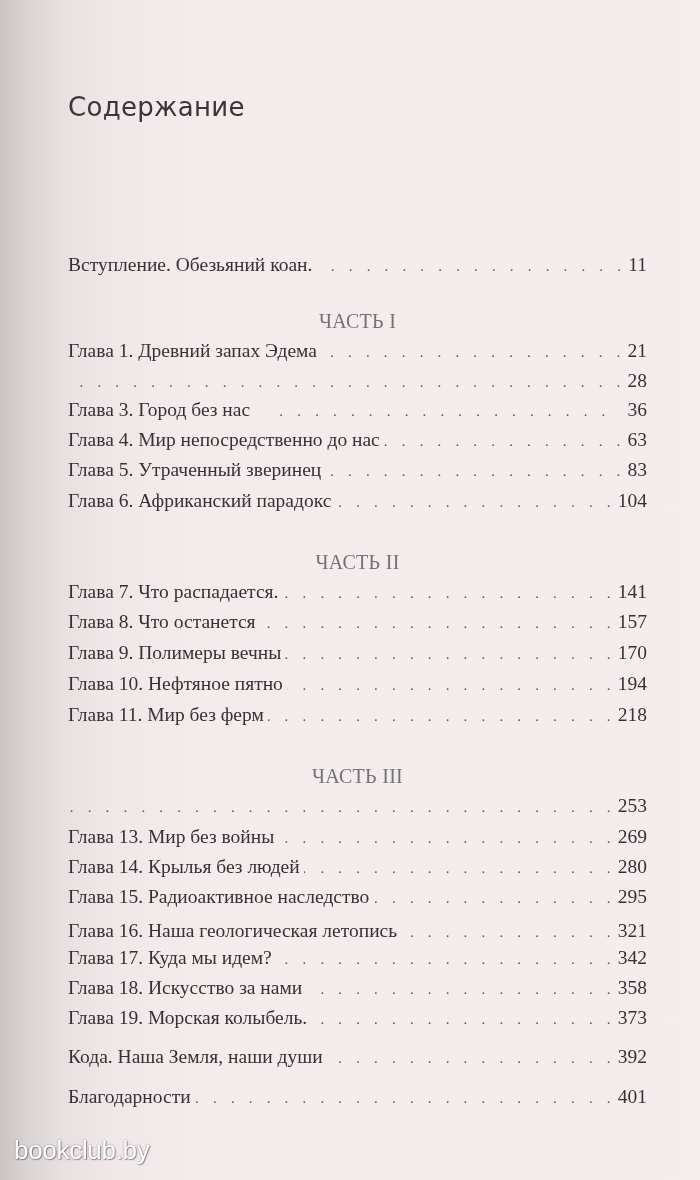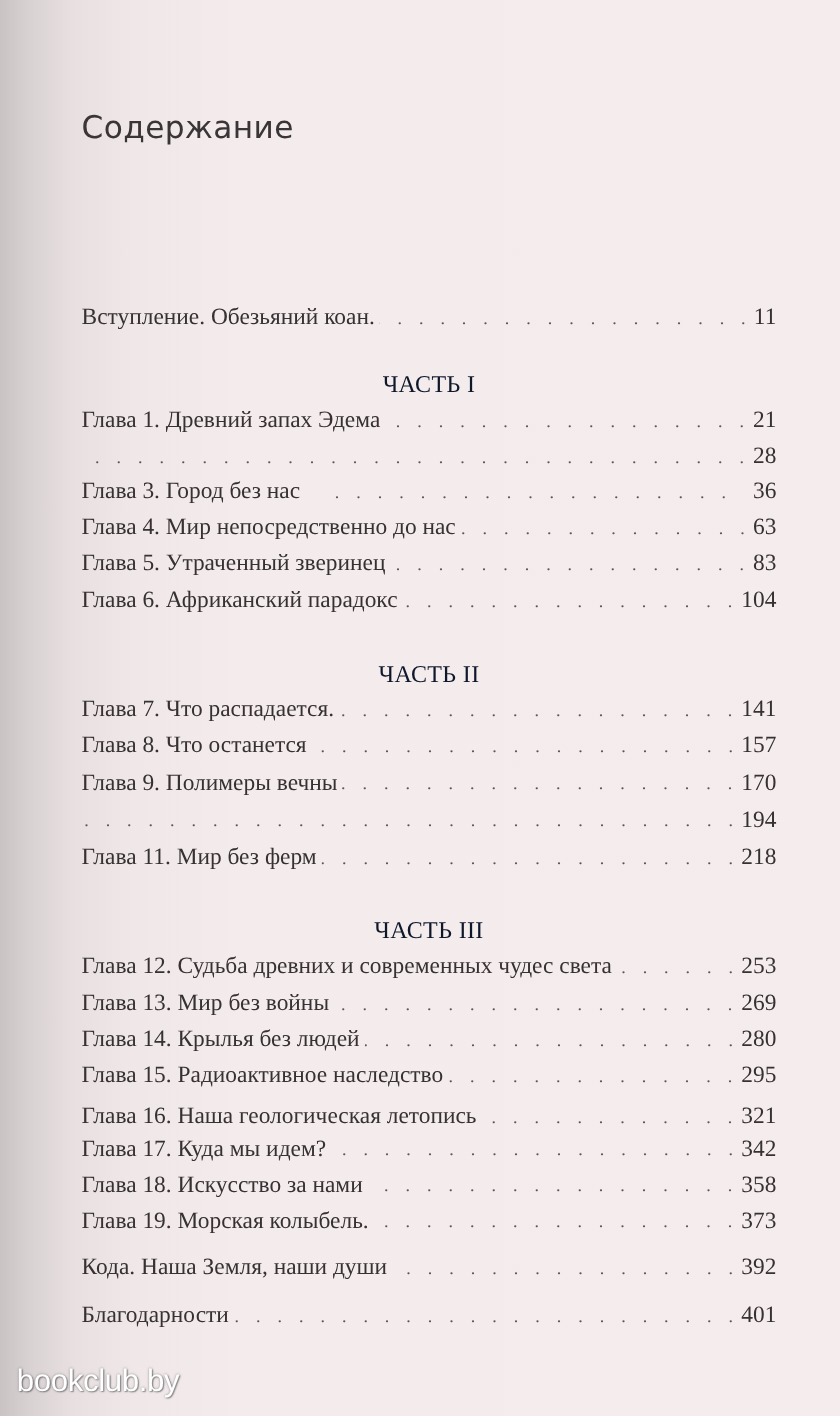--- a/index.html
+++ b/index.html
@@ -71,21 +71,21 @@
       padding-left: 2px;
       text-align: right;
     }
     .part-heading {
       position: absolute;
       left: 0;
       width: 579px;
       text-align: center;
       font-family: "Liberation Serif", serif;
       font-size: 20px;
-      color: #0f172a;
+      color: #737373;
       letter-spacing: 0.3px;
     }
     .watermark {
       position: absolute;
       left: 14px;
       top: 1135px;
       font-family: "Liberation Sans", sans-serif;
       font-size: 26px;
       color: #ffffff;
       letter-spacing: -0.3px;
@@ -148,32 +148,32 @@
       <span class="toc-title">Глава 8. Что останется</span>
       <span class="toc-dots">. . . . . . . . . . . . . . . . . . . . . . . . . . . . . . . . . . . . . . . . . . . .</span>
       <span class="toc-page">157</span>
     </div>
     <div class="toc-row" style="top:642px;">
       <span class="toc-title">Глава 9. Полимеры вечны</span>
       <span class="toc-dots">. . . . . . . . . . . . . . . . . . . . . . . . . . . . . . . . . . . . . . . . . . . .</span>
       <span class="toc-page">170</span>
     </div>
     <div class="toc-row" style="top:673px;">
+      <span class="toc-title">Глава 10. Нефтяное пятно</span>
       <span class="toc-dots">. . . . . . . . . . . . . . . . . . . . . . . . . . . . . . . . . . . . . . . . . . . .</span>
       <span class="toc-page">194</span>
     </div>
     <div class="toc-row" style="top:704px;">
       <span class="toc-title">Глава 11. Мир без ферм</span>
       <span class="toc-dots">. . . . . . . . . . . . . . . . . . . . . . . . . . . . . . . . . . . . . . . . . . . .</span>
       <span class="toc-page">218</span>
     </div>
 
     <div class="part-heading" style="top:765px;">ЧАСТЬ III</div>
     <div class="toc-row" style="top:795px;">
-      <span class="toc-title">Глава 12. Судьба древних и современных чудес света</span>
       <span class="toc-dots">. . . . . . . . . . . . . . . . . . . . . . . . . . . . . . . . . . . . . . . . . . . .</span>
       <span class="toc-page">253</span>
     </div>
     <div class="toc-row" style="top:826px;">
       <span class="toc-title">Глава 13. Мир без войны</span>
       <span class="toc-dots">. . . . . . . . . . . . . . . . . . . . . . . . . . . . . . . . . . . . . . . . . . . .</span>
       <span class="toc-page">269</span>
     </div>
     <div class="toc-row" style="top:856px;">
       <span class="toc-title">Глава 14. Крылья без людей</span>

